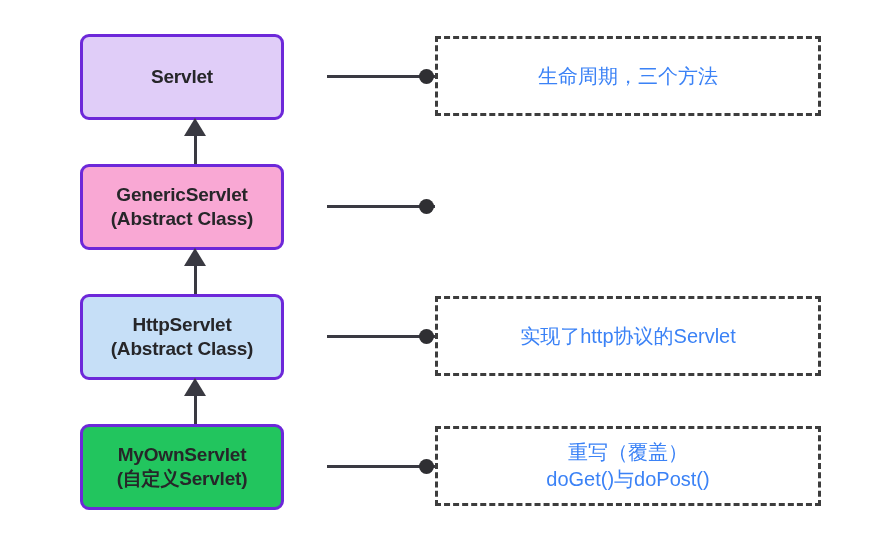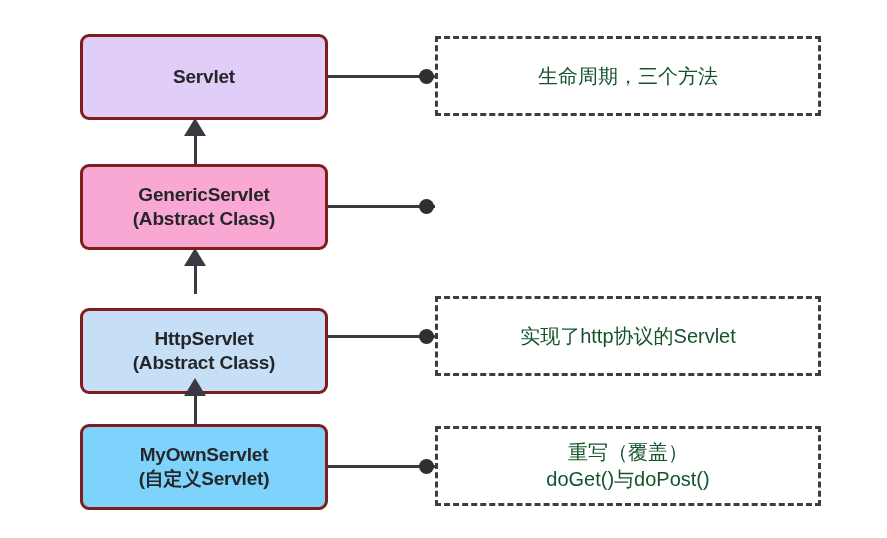--- a/index.html
+++ b/index.html
@@ -20,62 +20,62 @@
     left: 0;
     top: 0;
     width: 887px;
     height: 538px;
   }
 
   
   .class-box {
     position: absolute;
     left: 80px;
-    width: 248px;
+    width: 204px;
     height: 86px;
     box-sizing: border-box;
-    border: 3px solid #7f1d1d;
+    border: 3px solid #6d28d9;
     border-radius: 9px;
     display: flex;
     flex-direction: column;
     align-items: center;
     justify-content: center;
     color: #262629;
     font-weight: bold;
     font-size: 19px;
     line-height: 1.25;
     letter-spacing: -0.2px;
     z-index: 3;
   }
   .class-box .ln { display: block; white-space: nowrap; }
 
   .row0 { top: 34px; }
   .row1 { top: 164px; }
-  .row2 { top: 308px; }
+  .row2 { top: 294px; }
   .row3 { top: 424px; }
 
   .fill-0 { background: #E0CDF8; }
   .fill-1 { background: #f9a8d4; }
   .fill-2 { background: #C6DFF7; }
-  .fill-3 { background: #7dd3fc; }
+  .fill-3 { background: #22c55e; }
 
   
   .note-box {
     position: absolute;
     left: 435px;
     width: 386px;
     height: 80px;
     box-sizing: border-box;
     border: 3px dashed #3d3d3d;
     background: #ffffff;
     display: flex;
     flex-direction: column;
     align-items: center;
     justify-content: center;
-    color: #14532d;
+    color: #3b82f6;
     font-size: 20px;
     line-height: 1.35;
     z-index: 2;
   }
   .note-box .ln { display: block; white-space: nowrap; }
 
   .nrow0 { top: 36px; }
   .nrow1 { top: 166px; }
   .nrow2 { top: 296px; }
   .nrow3 { top: 426px; }

